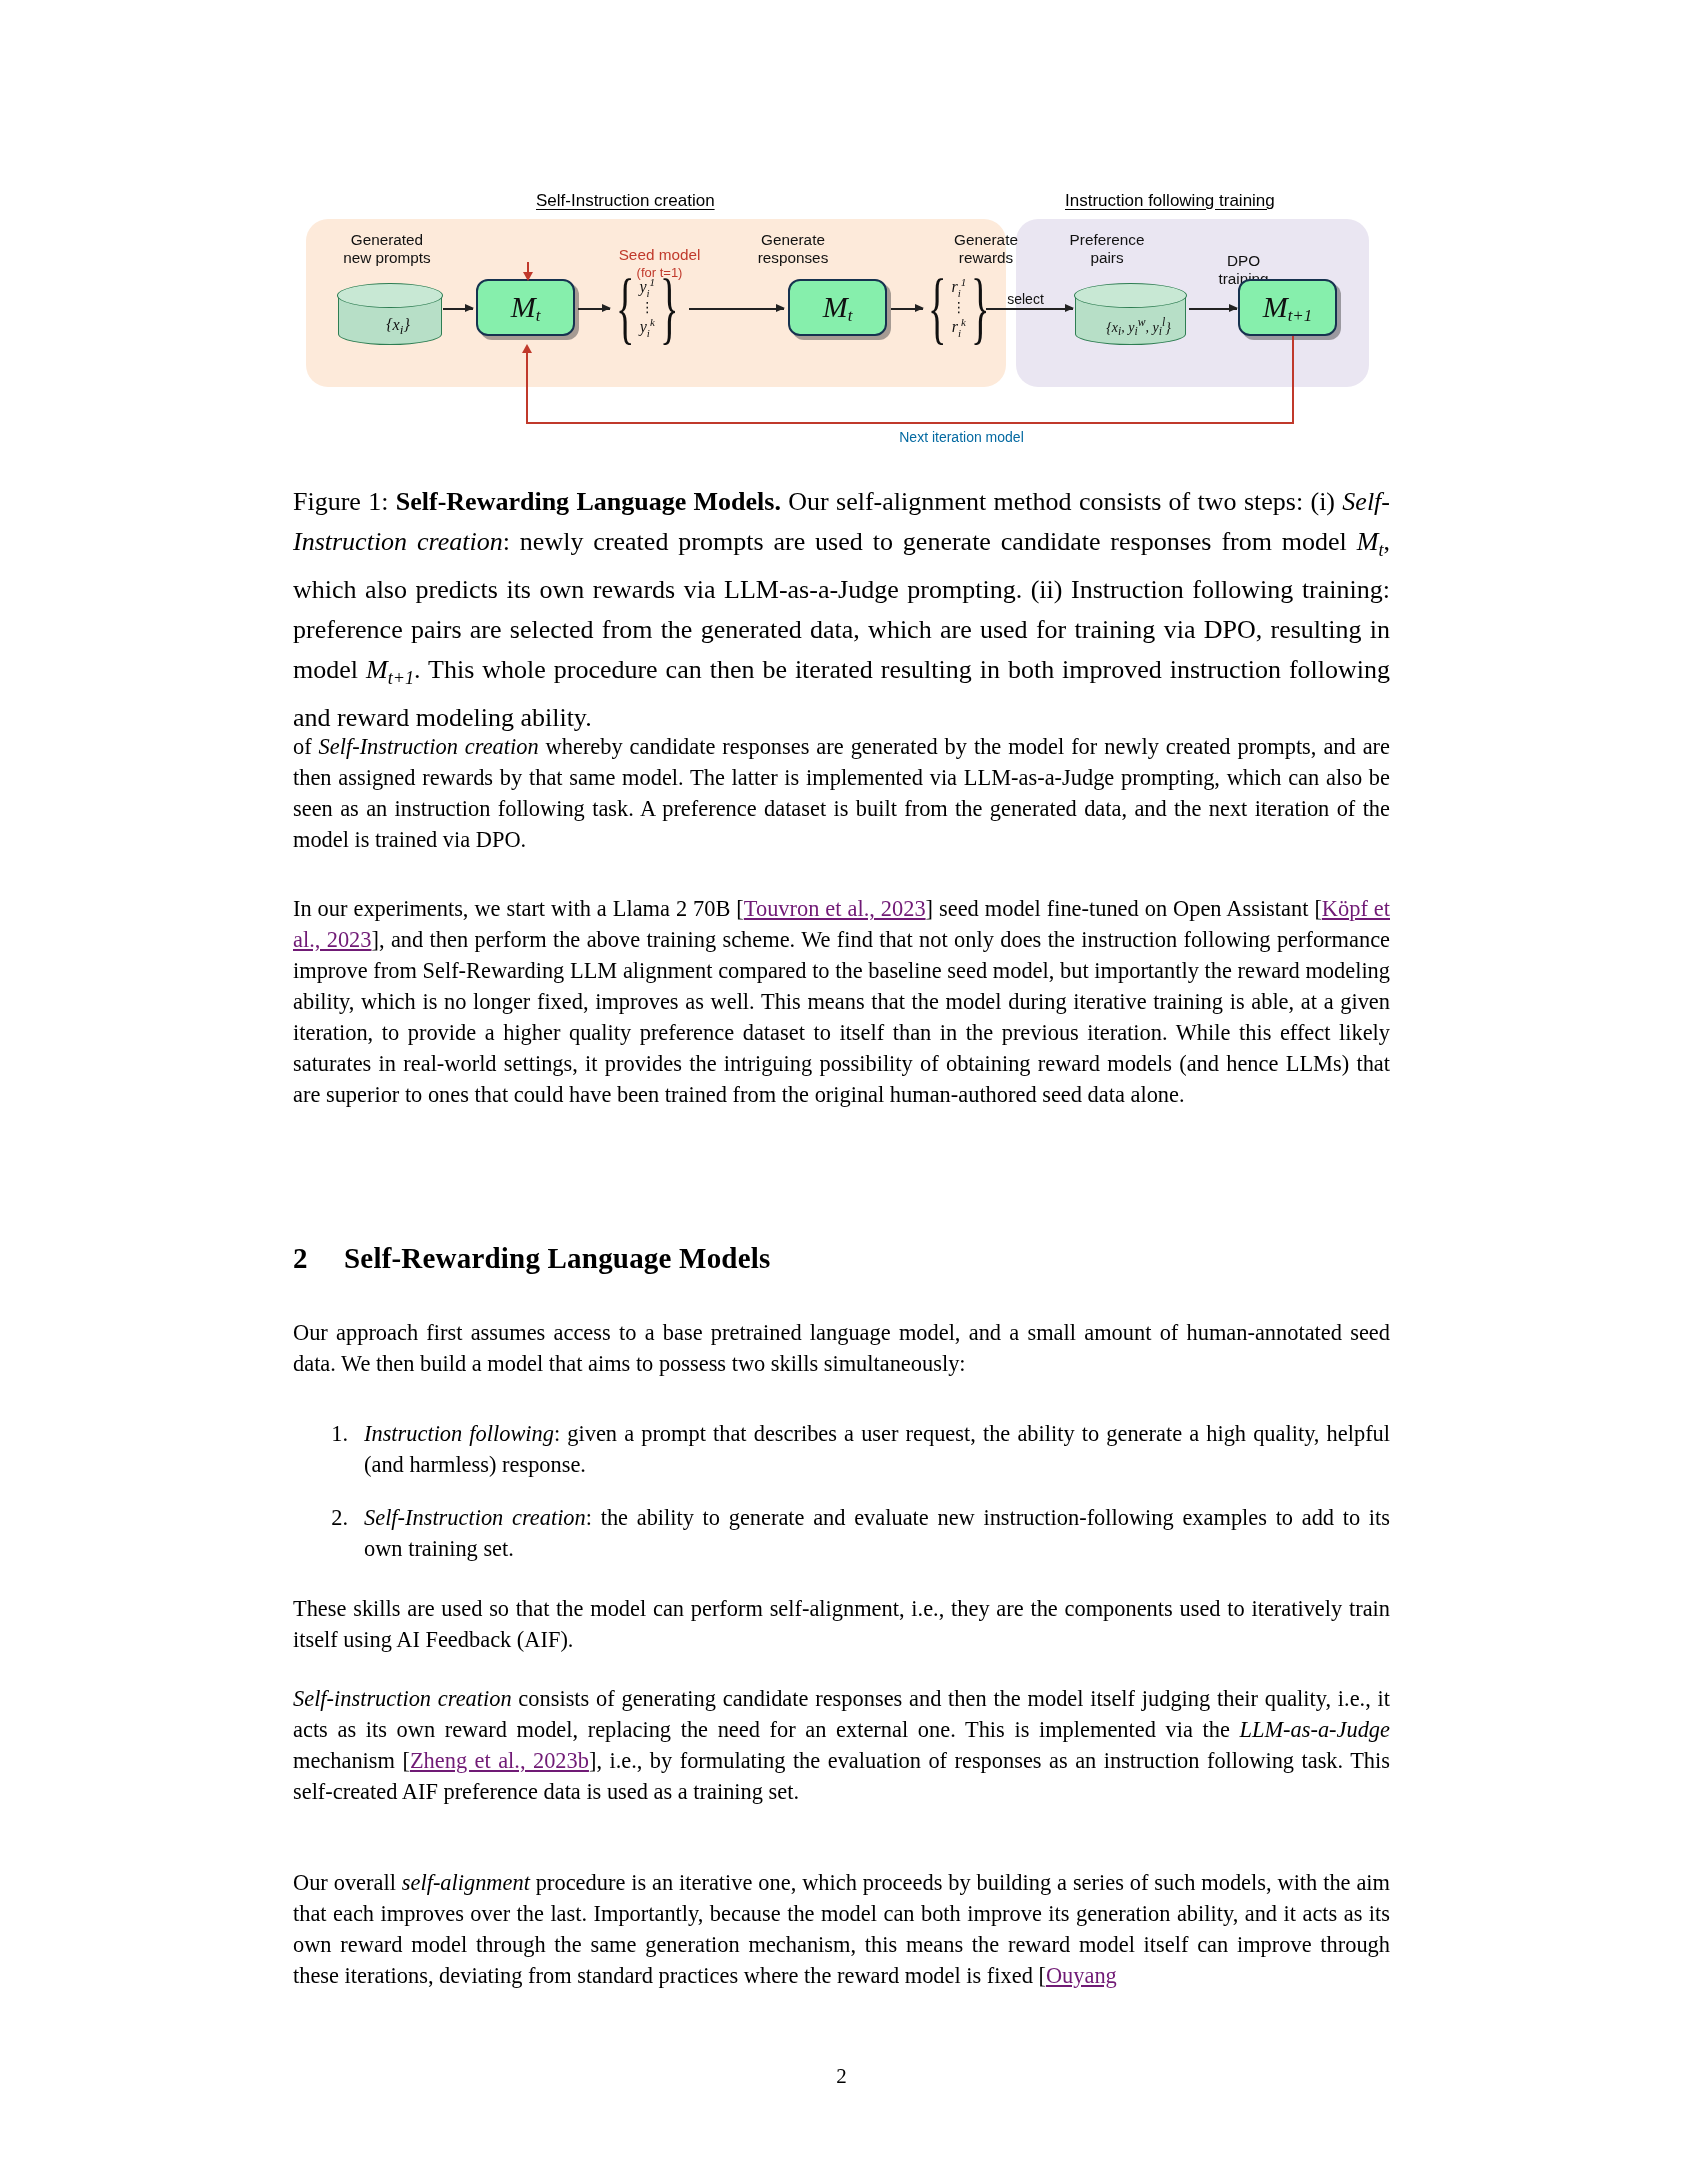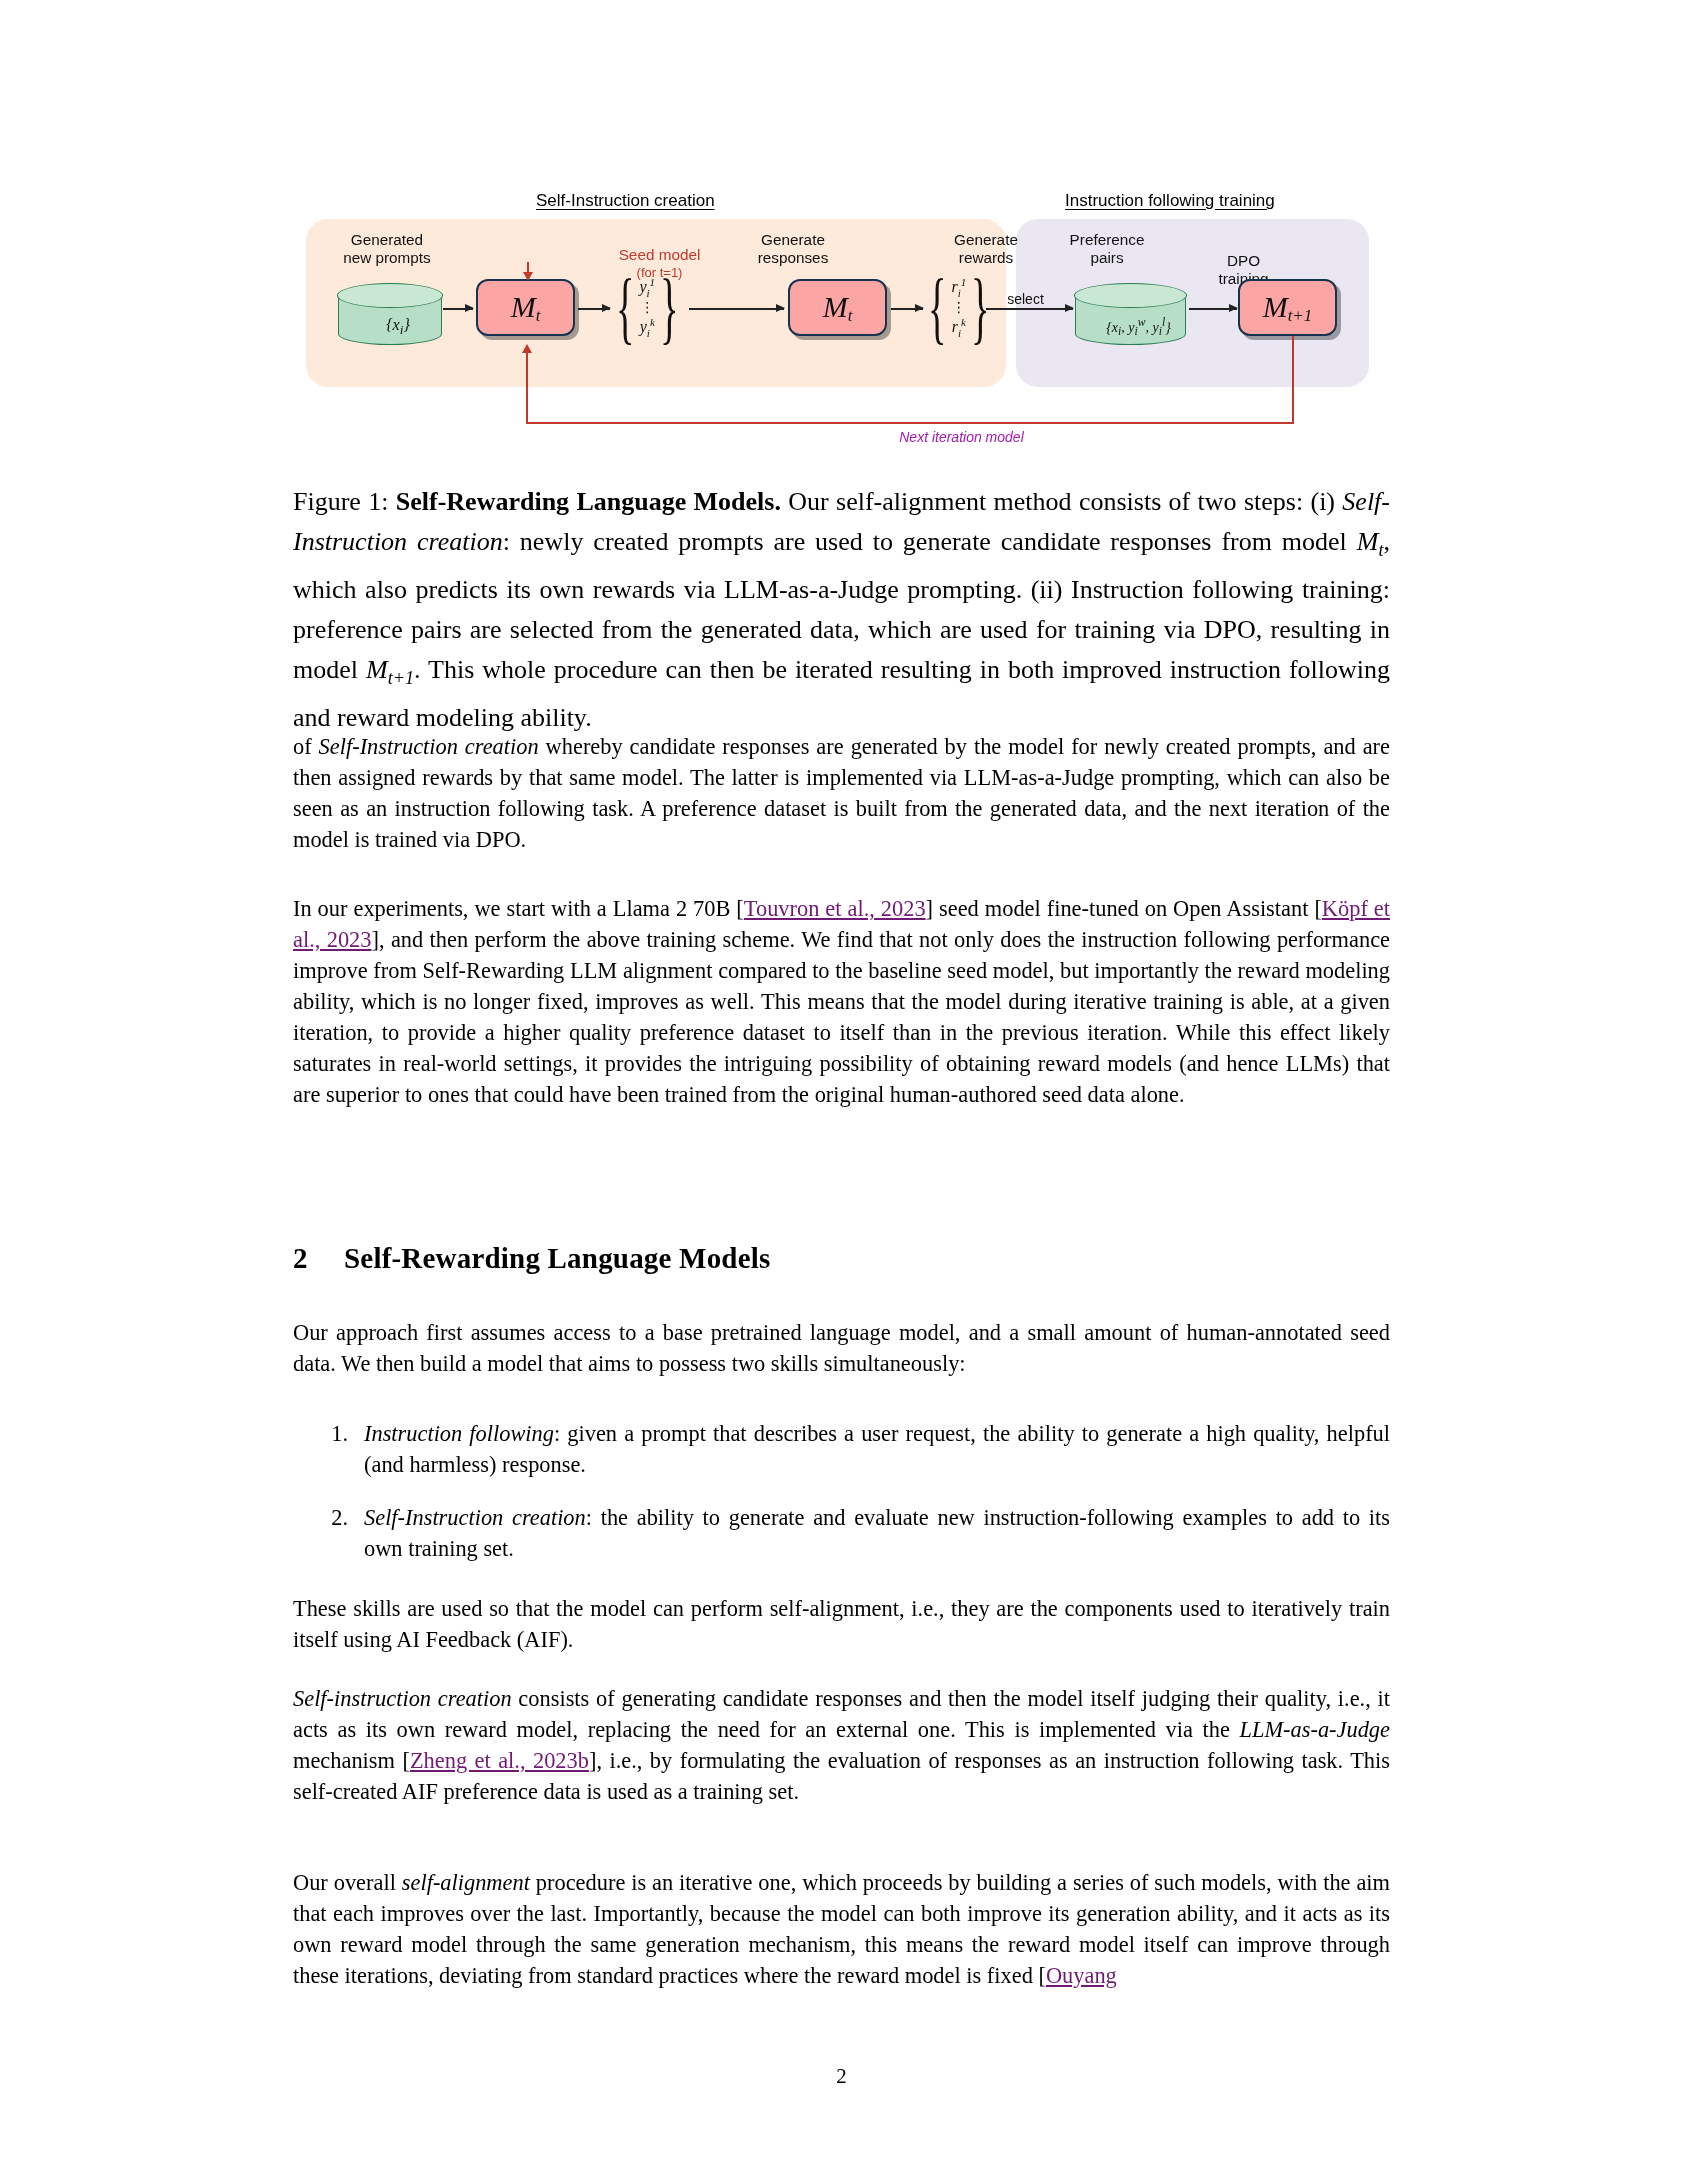--- a/index.html
+++ b/index.html
@@ -75,21 +75,21 @@
   .node-label.red { color: #c0392b; }
   .node-label .sub { font-size: 13px; display:block; }
 
   #lbl-prompts   { left: 15px;  top: 48px;  width: 158px; }
   #lbl-seed      { left: 292px; top: 45px;  width: 149px; color:#c0392b; }
   #lbl-genresp   { left: 421px; top: 48px;  width: 158px; }
   #lbl-genrew    { left: 614px; top: 48px;  width: 158px; }
   #lbl-prefpairs { left: 735px; top: 48px;  width: 158px; }
   #lbl-dpo       { left: 896px; top: 69px;  width: 109px; }
   #lbl-select    { left: 693px; top: 107px; width: 79px; font-size:14px;}
-  #lbl-nextiter  { left: 540px; top: 245px; width: 257px; color:#a21caf; font-size:14px;font-style:italic;}
+  #lbl-nextiter  { left: 540px; top: 245px; width: 257px; color:#0369a1; font-size:14px;}
 
   
   .cyl {
     position: absolute;
     background: #b7dfc7;
     border: 1.6px solid #2e7d52;
     border-radius: 50% / 18%;
     box-sizing: border-box;
   }
   .cyl::before {
@@ -114,21 +114,21 @@
     z-index: 3;
     white-space: nowrap;
     margin-left: 16px;
   }
   #cyl-prompts { left: 45px; top: 101px; width: 104px; height: 61px; }
   #cyl-pref    { left: 782px; top: 101px; width: 111px; height: 61px; }
 
   
   .mbox {
     position: absolute;
-    background: #fca5a5;
+    background: #86efac;
     border: 2px solid #16324f;
     border-radius: 12px;
     box-shadow: 4px 4px 0 rgba(60,60,60,0.45);
     box-sizing: border-box;
     display: flex;
     align-items: center;
     justify-content: center;
     font-family: "Liberation Serif", serif;
     font-style: italic;
     font-size: 30px;

